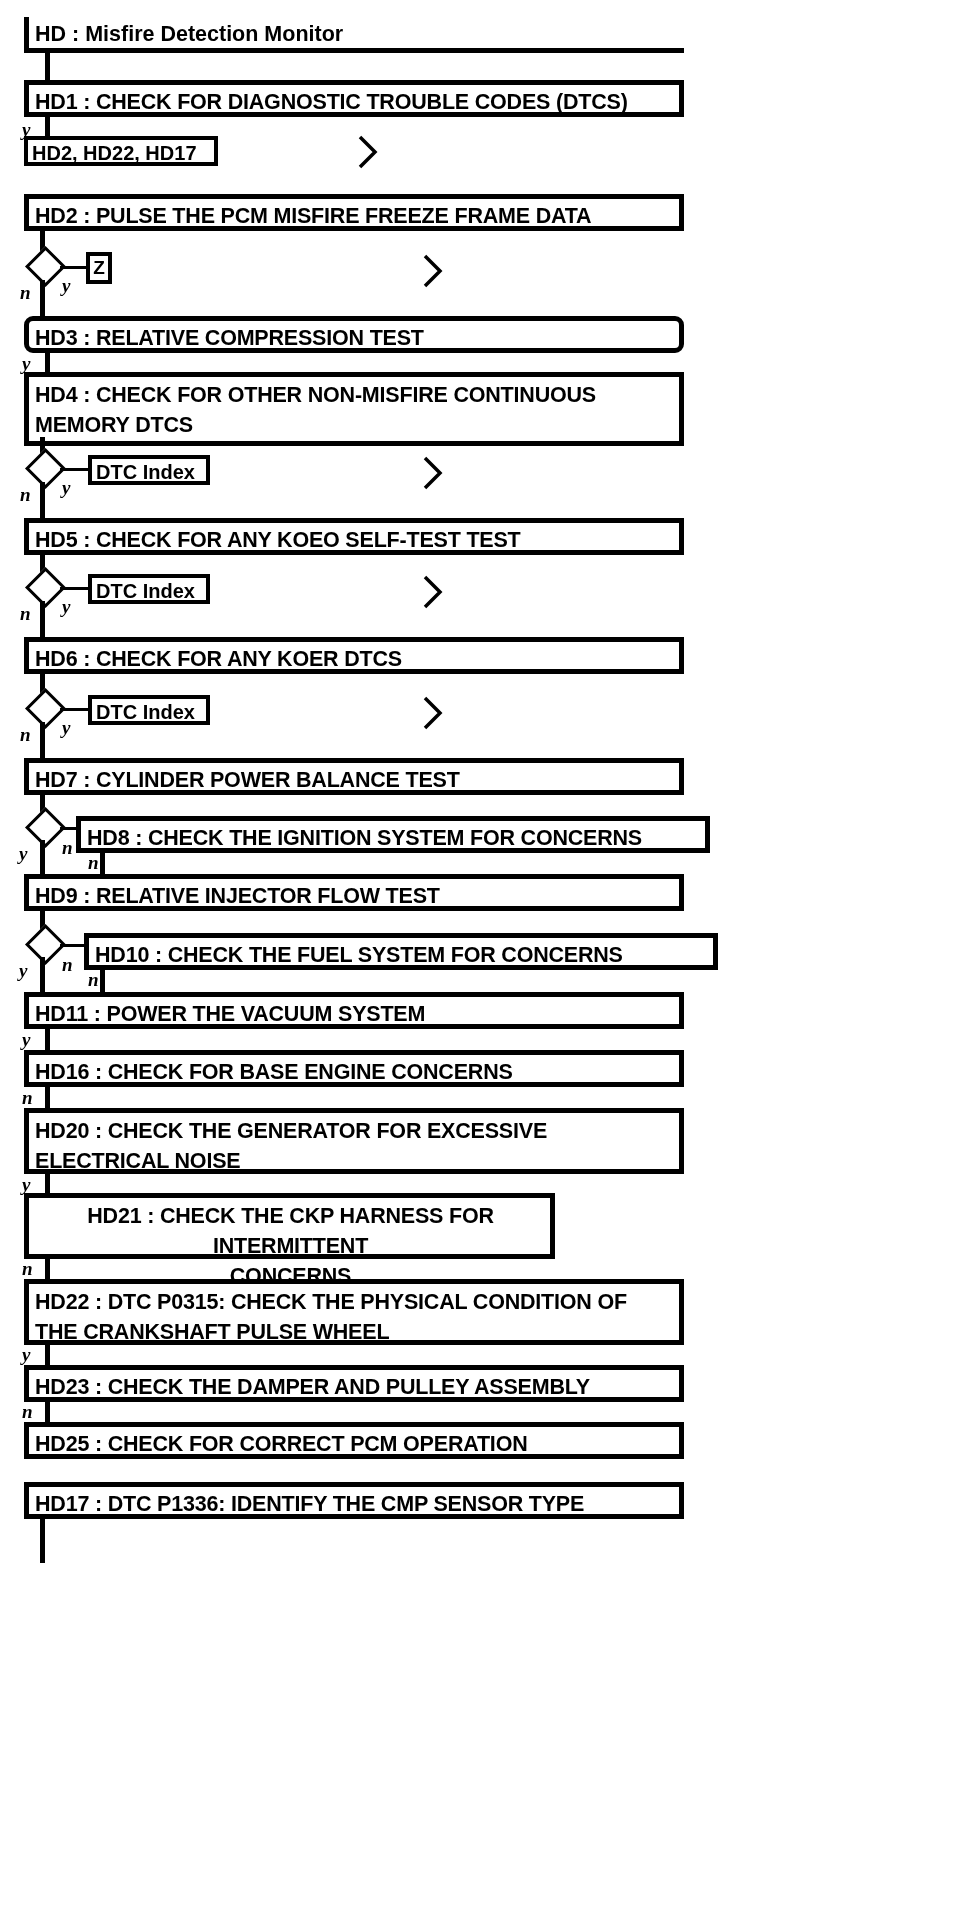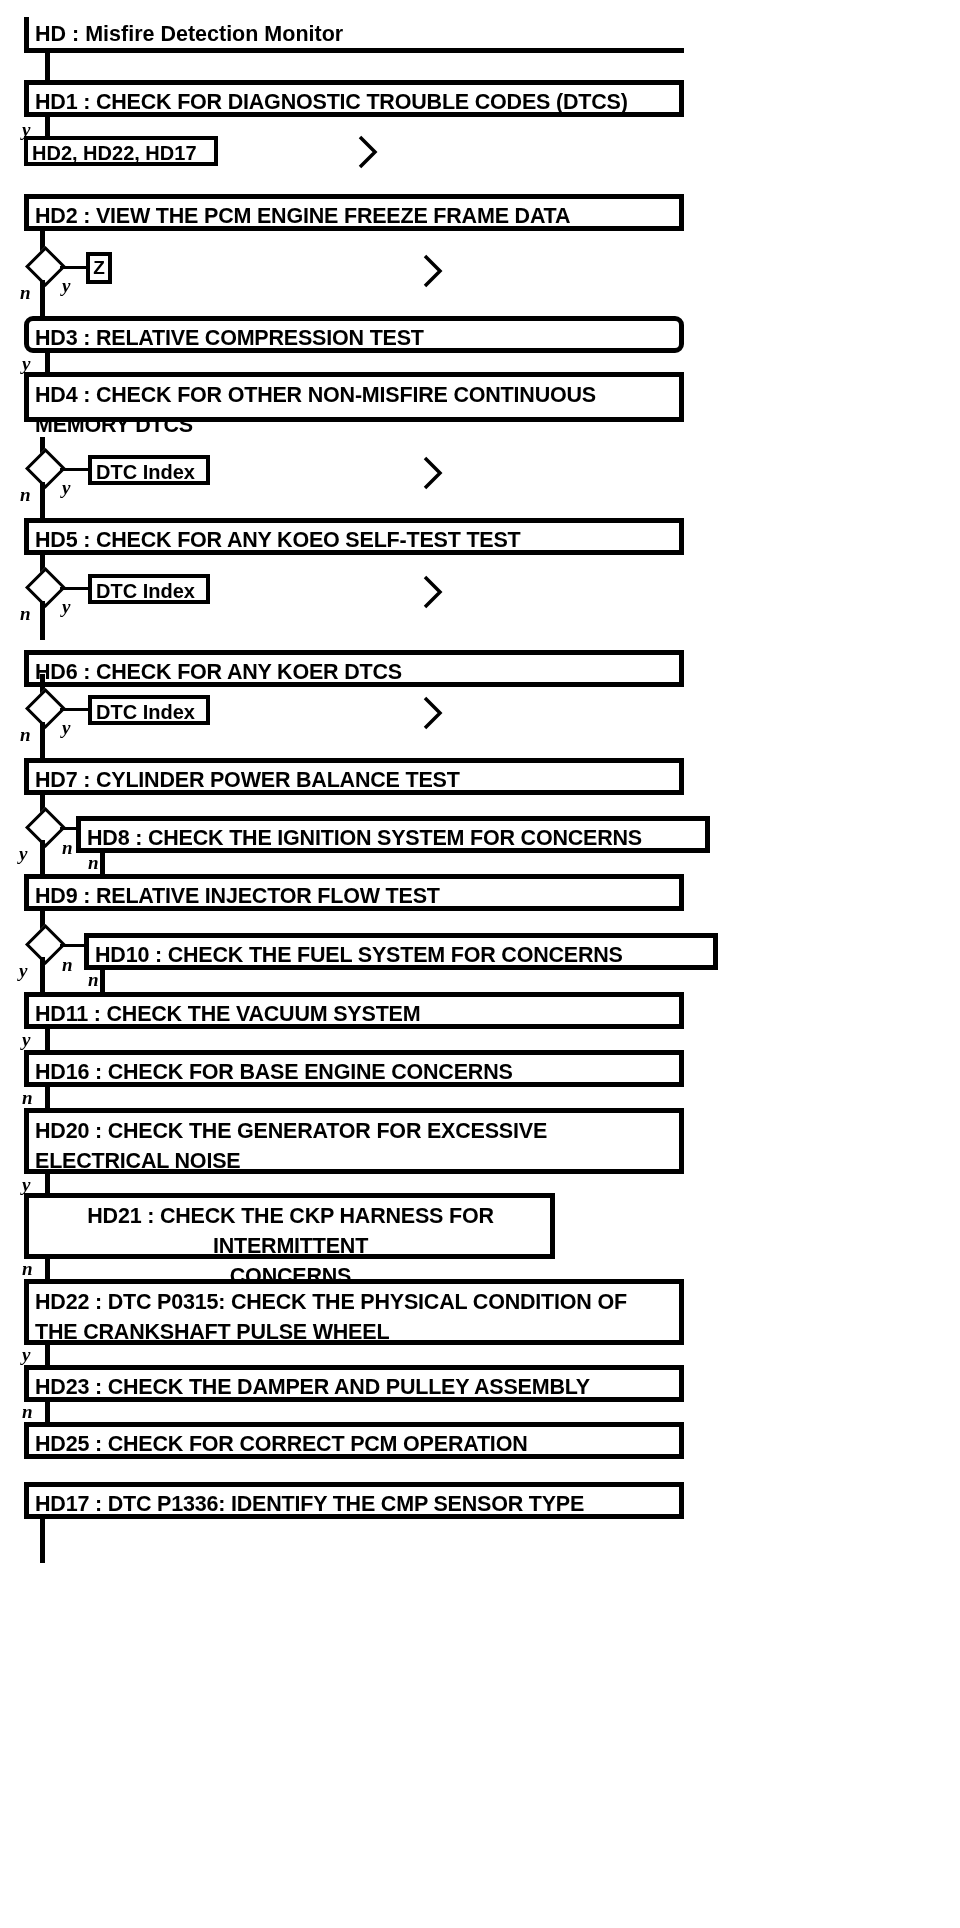--- a/index.html
+++ b/index.html
@@ -131,21 +131,21 @@
   <div class="blabel" style="left:22px; top:120px;">y</div>
 
   <div class="refbox" style="left:24px; top:136px; width:194px; height:30px;">HD2, HD22, HD17</div>
 
   <div class="chev" style="left:355px; top:132px;">
     <svg width="26" height="40" viewBox="0 0 26 40">
         <path d="M5 5 L20 20 L5 35" stroke="#000" stroke-width="3.5" fill="none"></path>
       </svg>
   </div>
 
-  <div class="step" style="left:24px; top:194px; width:660px; height:37px;">HD2 : VIEW THE PCM ENGINE FREEZE FRAME DATA</div>
+  <div class="step" style="left:24px; top:194px; width:660px; height:37px;">HD2 : PULSE THE PCM MISFIRE FREEZE FRAME DATA</div>
 
   <div class="vline" style="left:40px; top:230px; height:26px;"></div>
 
   <div class="diamond" style="left:31px; top:252px;"></div>
 
   <div class="hline" style="left:60px; top:266px; width:28px;"></div>
   <div class="blabel" style="left:62px; top:276px;">y</div>
   <div class="refbox tiny" style="left:86px; top:252px; width:26px; height:32px; text-align:center;">Z</div>
 
   <div class="chev" style="left:420px; top:251px;">
@@ -155,21 +155,21 @@
   </div>
 
   <div class="vline" style="left:40px; top:280px; height:36px;"></div>
   <div class="blabel" style="left:20px; top:283px;">n</div>
 
   <div class="step" style="left:24px; top:316px; width:660px; height:37px;border-radius:9px;">HD3 : RELATIVE COMPRESSION TEST</div>
 
   <div class="vline" style="left:45px; top:352px; height:22px;"></div>
   <div class="blabel" style="left:22px; top:354px;">y</div>
 
-  <div class="step two-line" style="left:24px; top:372px; width:660px; height:50px;">HD4 : CHECK FOR OTHER NON-MISFIRE CONTINUOUS
+  <div class="step two-line" style="left:24px; top:372px; width:660px; height:74px;">HD4 : CHECK FOR OTHER NON-MISFIRE CONTINUOUS
 MEMORY DTCS</div>
 
   <div class="vline" style="left:40px; top:437px; height:21px;"></div>
 
   <div class="diamond" style="left:31px; top:454px;"></div>
 
   <div class="hline" style="left:60px; top:468px; width:30px;"></div>
   <div class="blabel" style="left:62px; top:478px;">y</div>
   <div class="refbox" style="left:88px; top:455px; width:122px; height:30px;">DTC Index</div>
 
@@ -194,21 +194,21 @@
 
   <div class="chev" style="left:420px; top:572px;">
     <svg width="26" height="40" viewBox="0 0 26 40">
         <path d="M5 5 L20 20 L5 35" stroke="#000" stroke-width="3.5" fill="none"></path>
       </svg>
   </div>
 
   <div class="vline" style="left:40px; top:601px; height:39px;"></div>
   <div class="blabel" style="left:20px; top:604px;">n</div>
 
-  <div class="step" style="left:24px; top:650px; width:660px; height:37px;">HD6 : CHECK FOR ANY KOER DTCS</div>
+  <div class="step" style="left:24px; top:637px; width:660px; height:37px;">HD6 : CHECK FOR ANY KOER DTCS</div>
 
   <div class="vline" style="left:40px; top:674px; height:21px;"></div>
 
   <div class="diamond" style="left:31px; top:694px;"></div>
 
   <div class="hline" style="left:60px; top:708px; width:30px;"></div>
   <div class="blabel" style="left:62px; top:718px;">y</div>
   <div class="refbox" style="left:88px; top:695px; width:122px; height:30px;">DTC Index</div>
 
   <div class="chev" style="left:420px; top:693px;">
@@ -247,21 +247,21 @@
   <div class="blabel" style="left:62px; top:955px;">n</div>
 
   <div class="step" style="left:84px; top:933px; width:634px; height:37px;">HD10 : CHECK THE FUEL SYSTEM FOR CONCERNS</div>
 
   <div class="vline" style="left:100px; top:969px; height:23px;"></div>
   <div class="blabel" style="left:88px; top:970px;">n</div>
 
   <div class="vline" style="left:40px; top:957px; height:35px;"></div>
   <div class="blabel" style="left:19px; top:961px;">y</div>
 
-  <div class="step" style="left:24px; top:992px; width:660px; height:37px;">HD11 : CHECK THE VACUUM SYSTEM</div>
+  <div class="step" style="left:24px; top:992px; width:660px; height:37px;">HD11 : POWER THE VACUUM SYSTEM</div>
 
   <div class="vline" style="left:45px; top:1028px; height:24px;"></div>
   <div class="blabel" style="left:22px; top:1030px;">y</div>
 
   <div class="step" style="left:24px; top:1050px; width:660px; height:37px;">HD16 : CHECK FOR BASE ENGINE CONCERNS</div>
 
   <div class="vline" style="left:45px; top:1086px; height:24px;"></div>
   <div class="blabel" style="left:22px; top:1088px;">n</div>
 
   <div class="step two-line" style="left:24px; top:1108px; width:660px; height:66px;">HD20 : CHECK THE GENERATOR FOR EXCESSIVE

